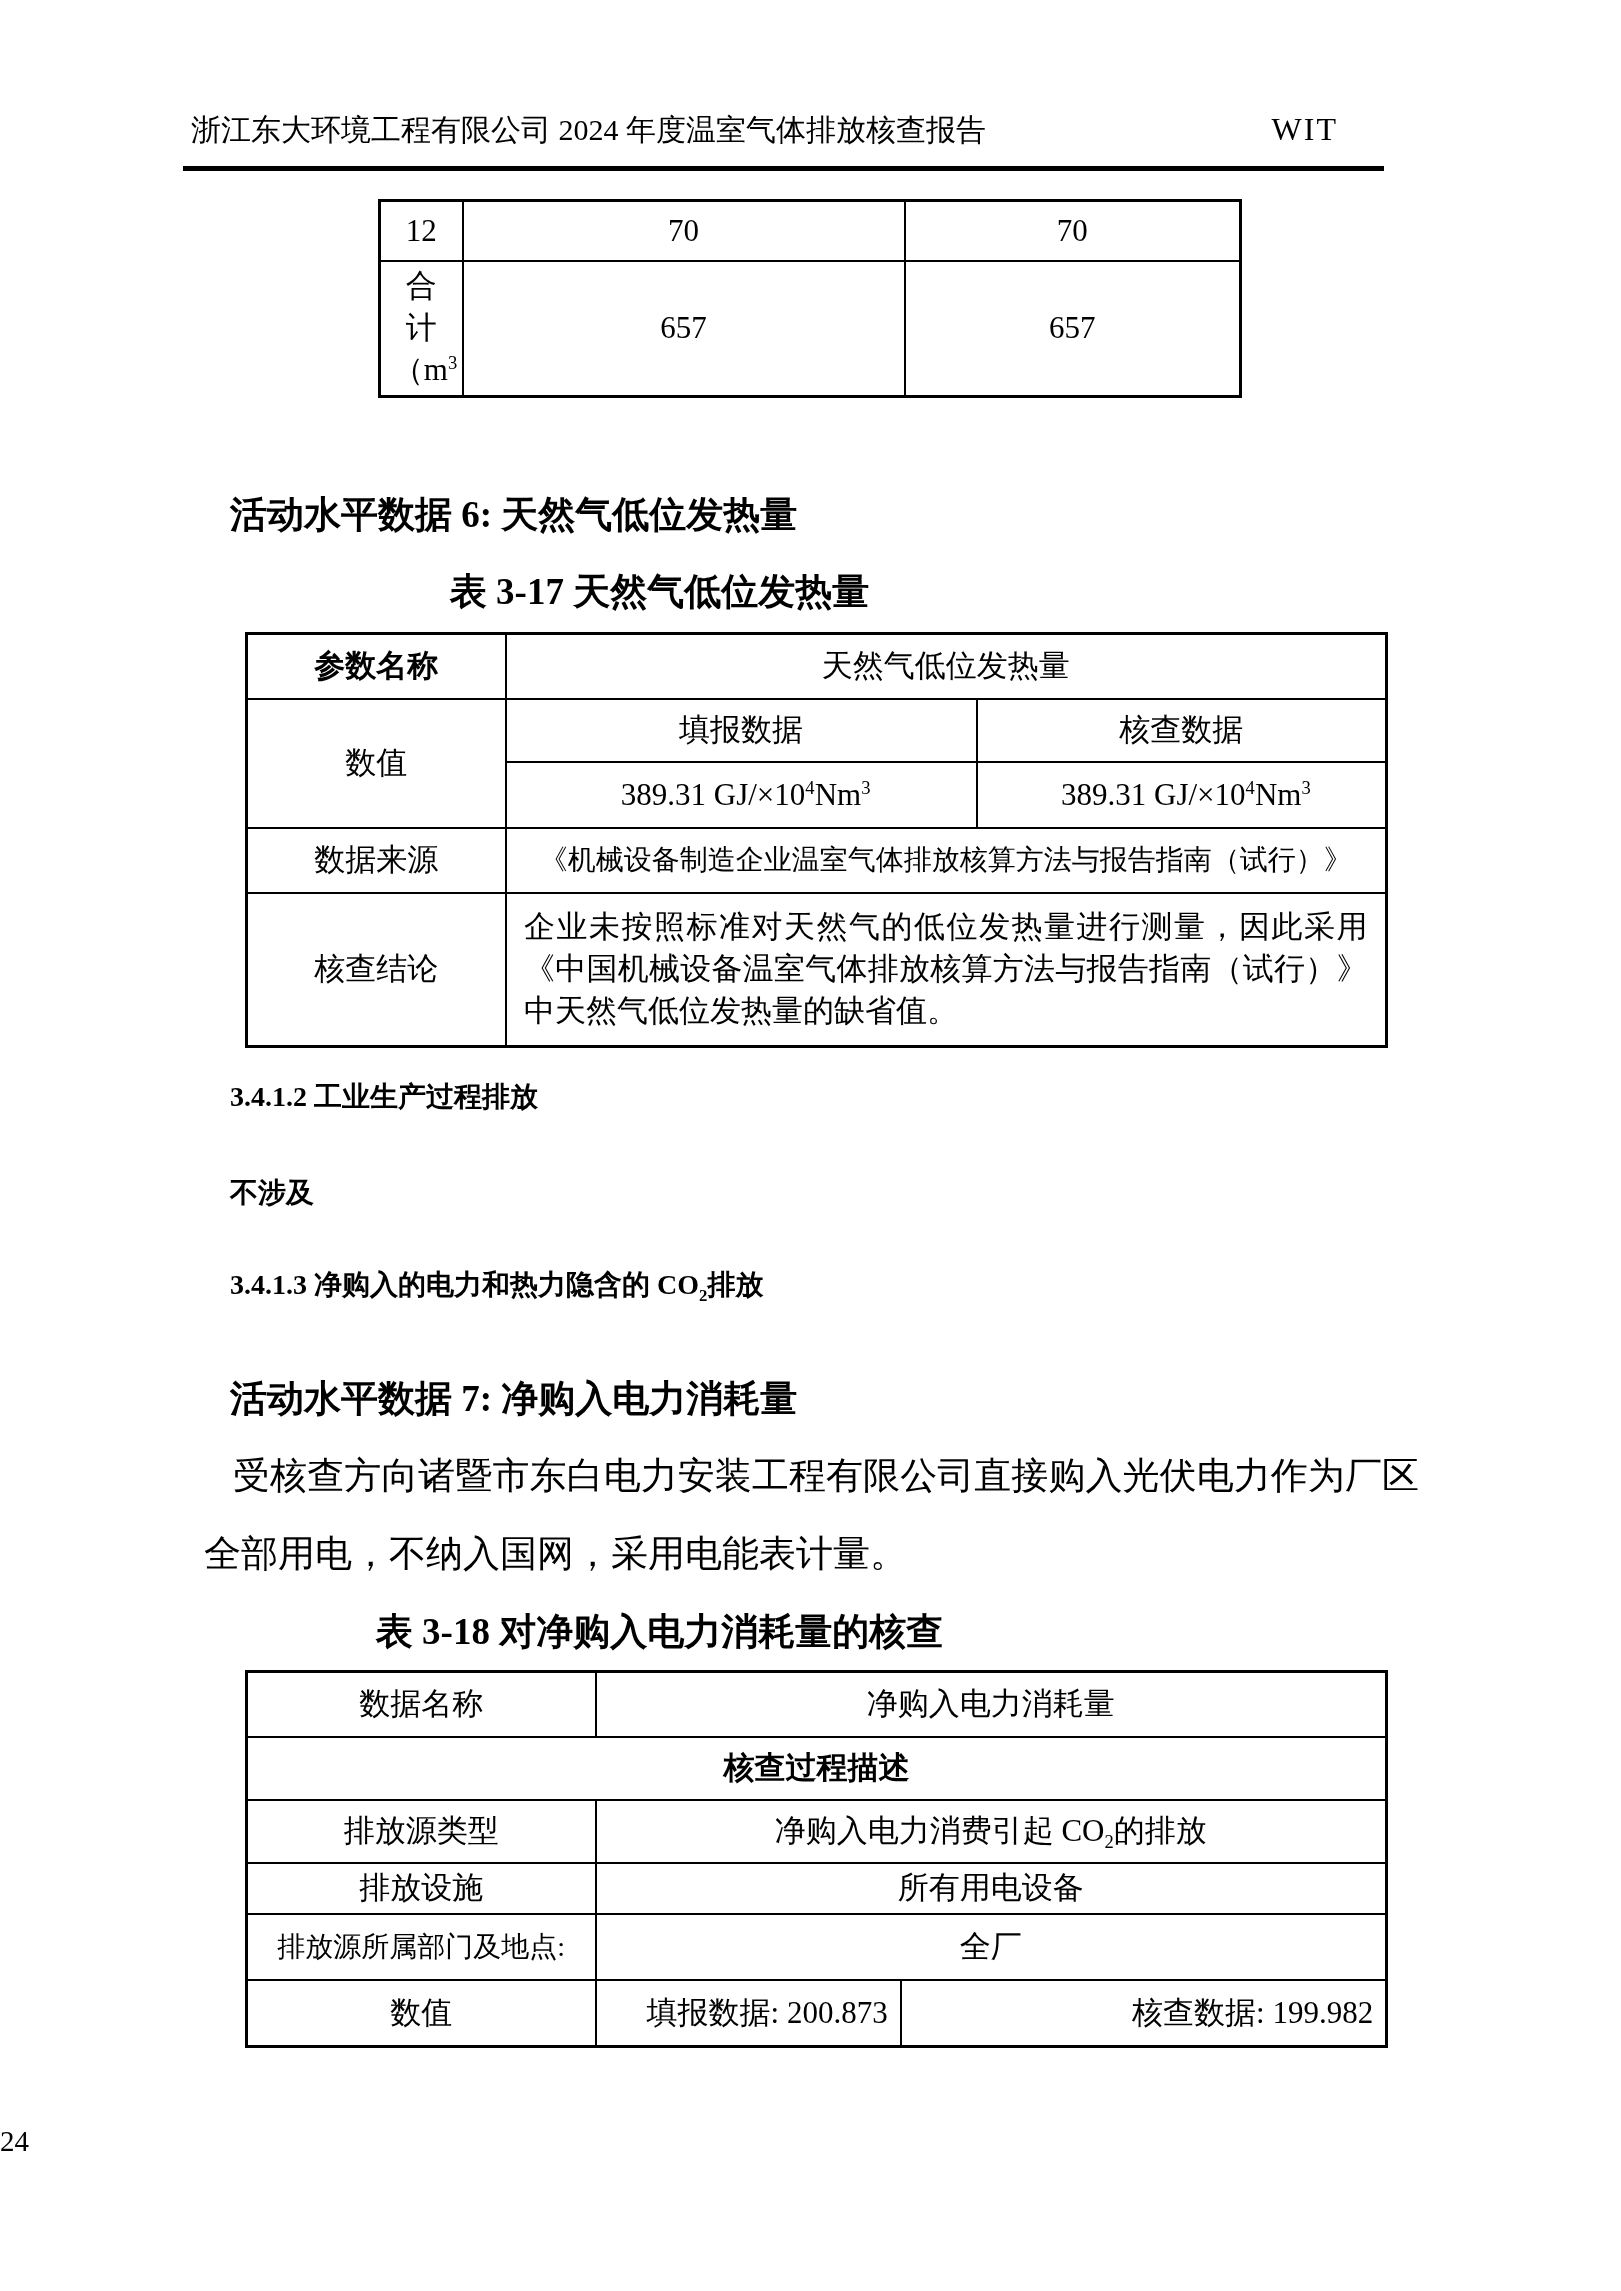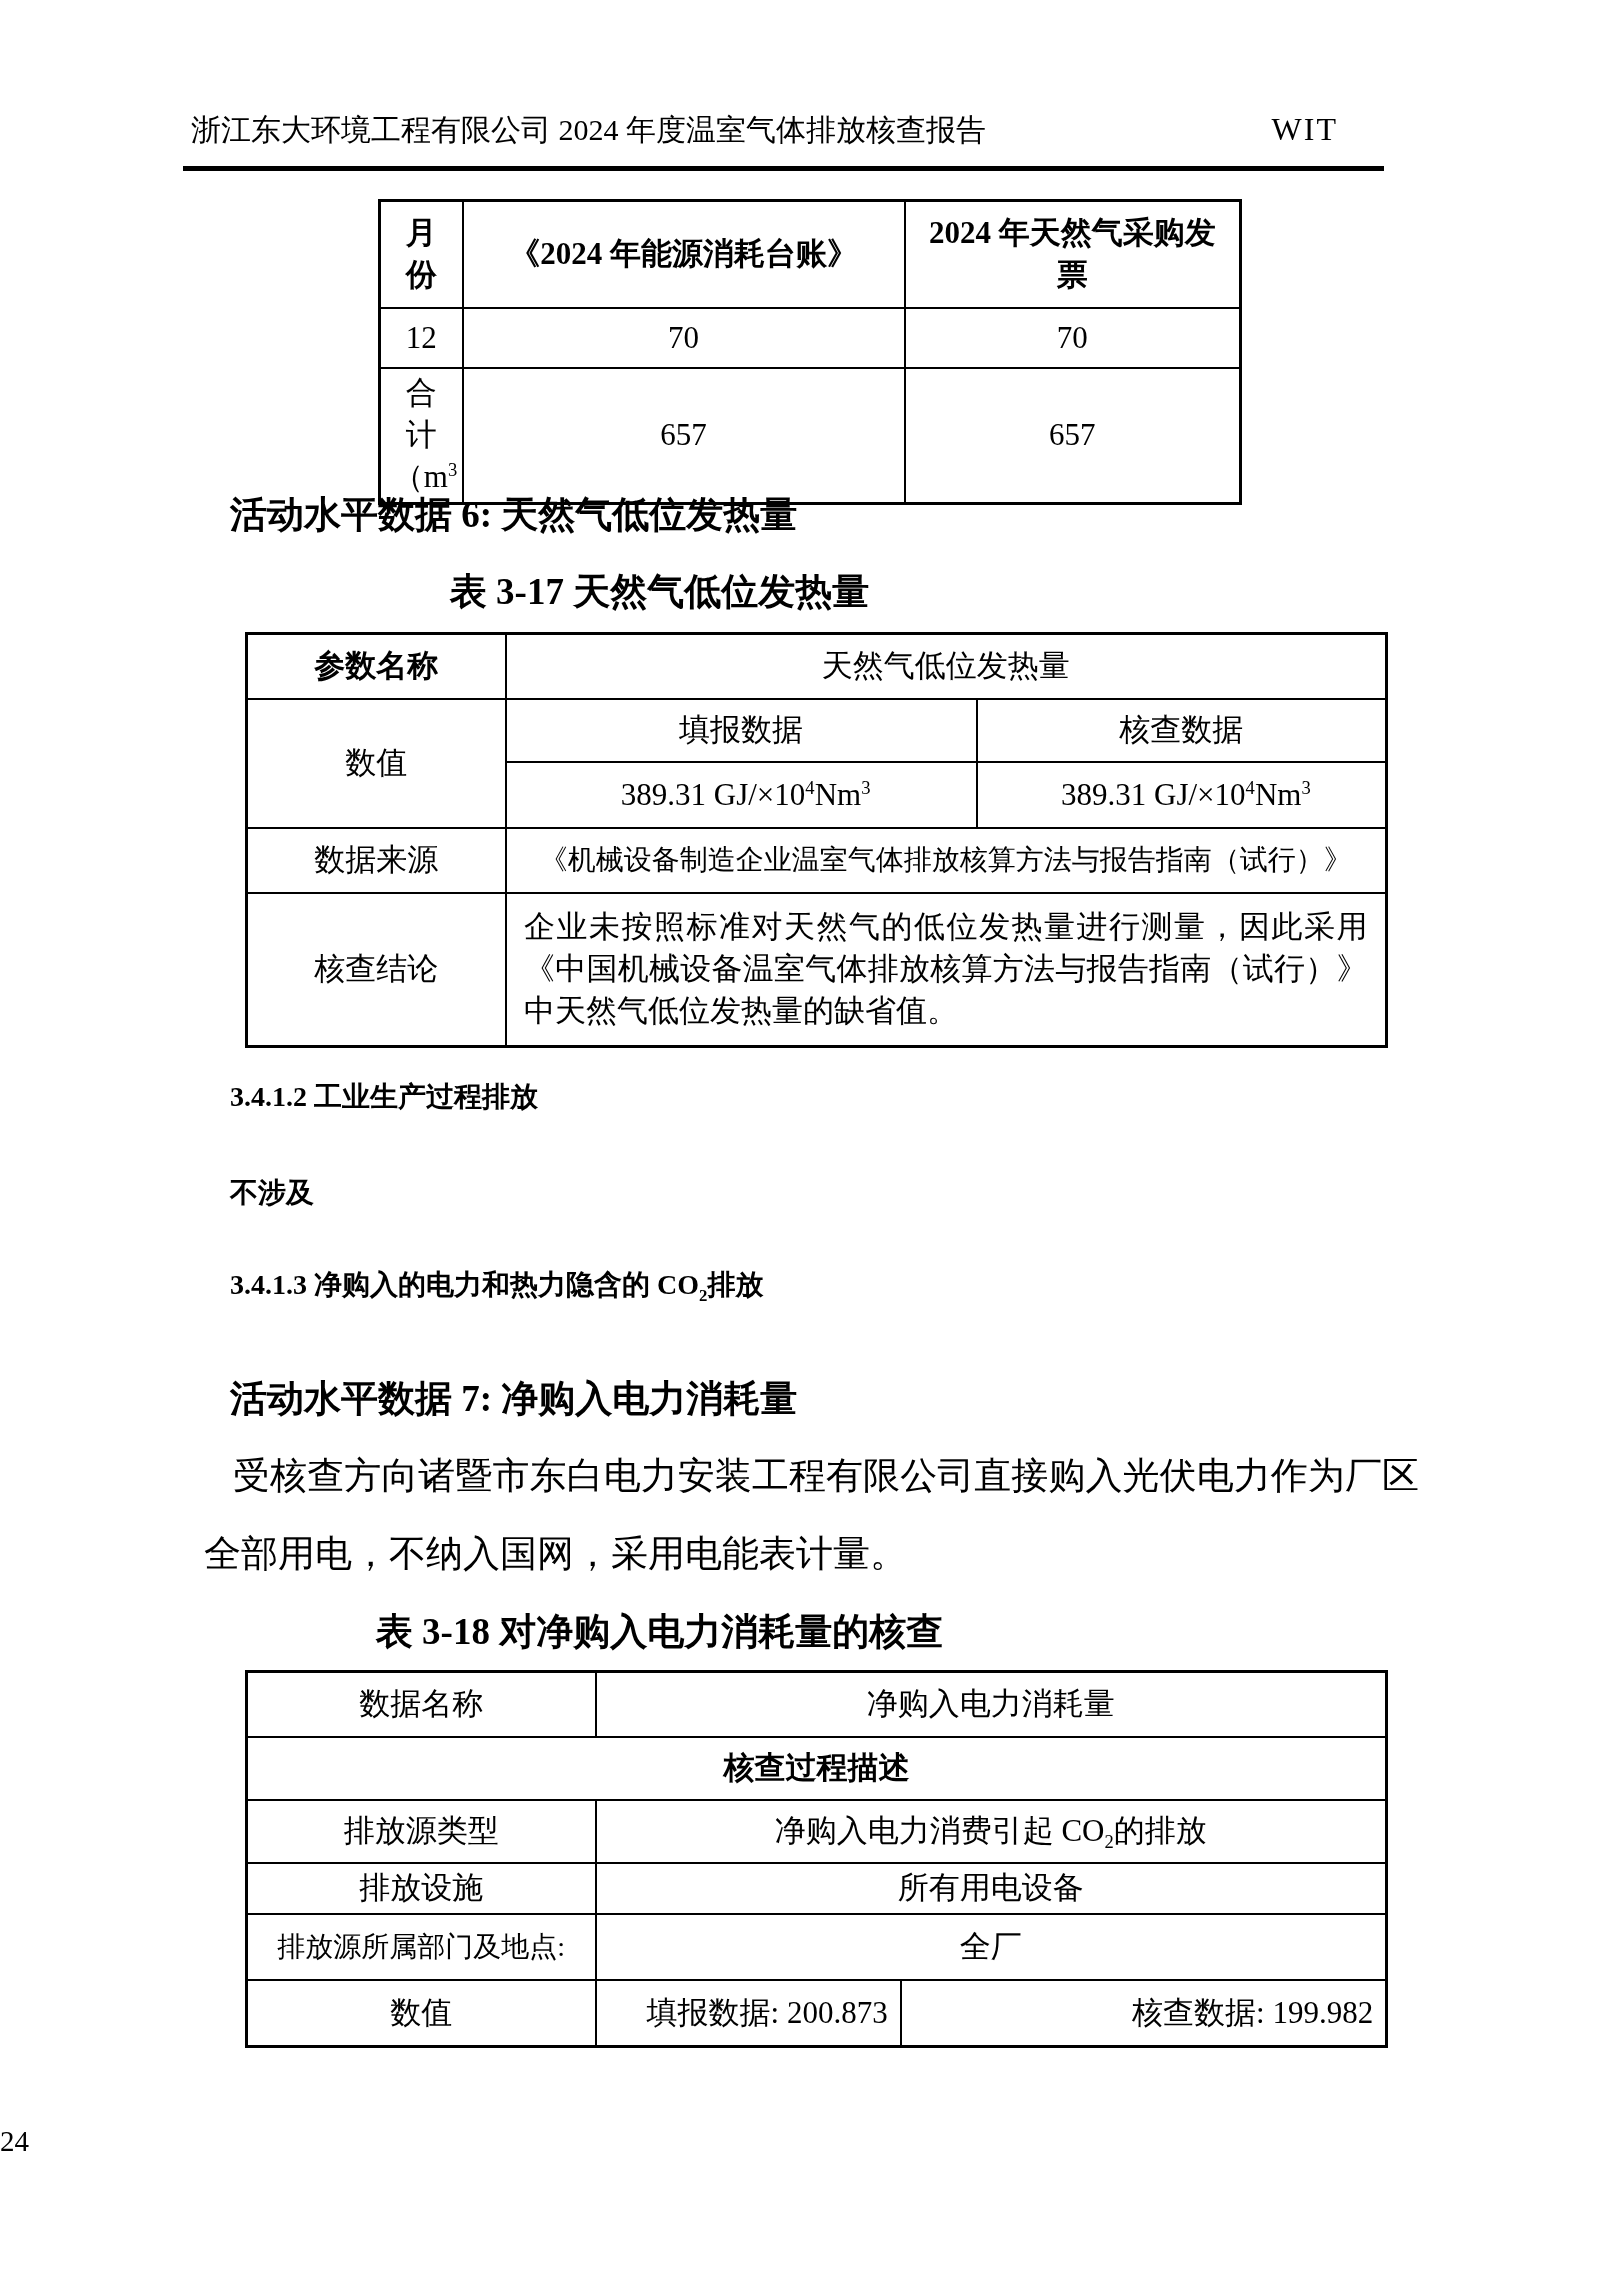--- a/index.html
+++ b/index.html
@@ -46,25 +46,20 @@
   </div>
   <div class="abs header-rule"></div>
 
   <table class="abs doc" style="top:199px;left:378px;width:862px;">
     <colgroup>
         <col style="width:83px">
         <col style="width:442px">
         <col style="width:336px">
       </colgroup>
     <tbody>
-        <tr style="height:107px">
-      <td class="b">月份</td>
-      <td class="b">《2024 年能源消耗台账》</td>
-      <td class="b">2024 年天然气采购发票</td>
-    </tr>
     <tr style="height:60px">
       <td>12</td>
       <td>70</td>
       <td>70</td>
     </tr>
     <tr style="height:88px">
       <td>
         <span>合计</span><br>
         <span>（m</span><sup>3</sup><span>）</span>
       </td>

